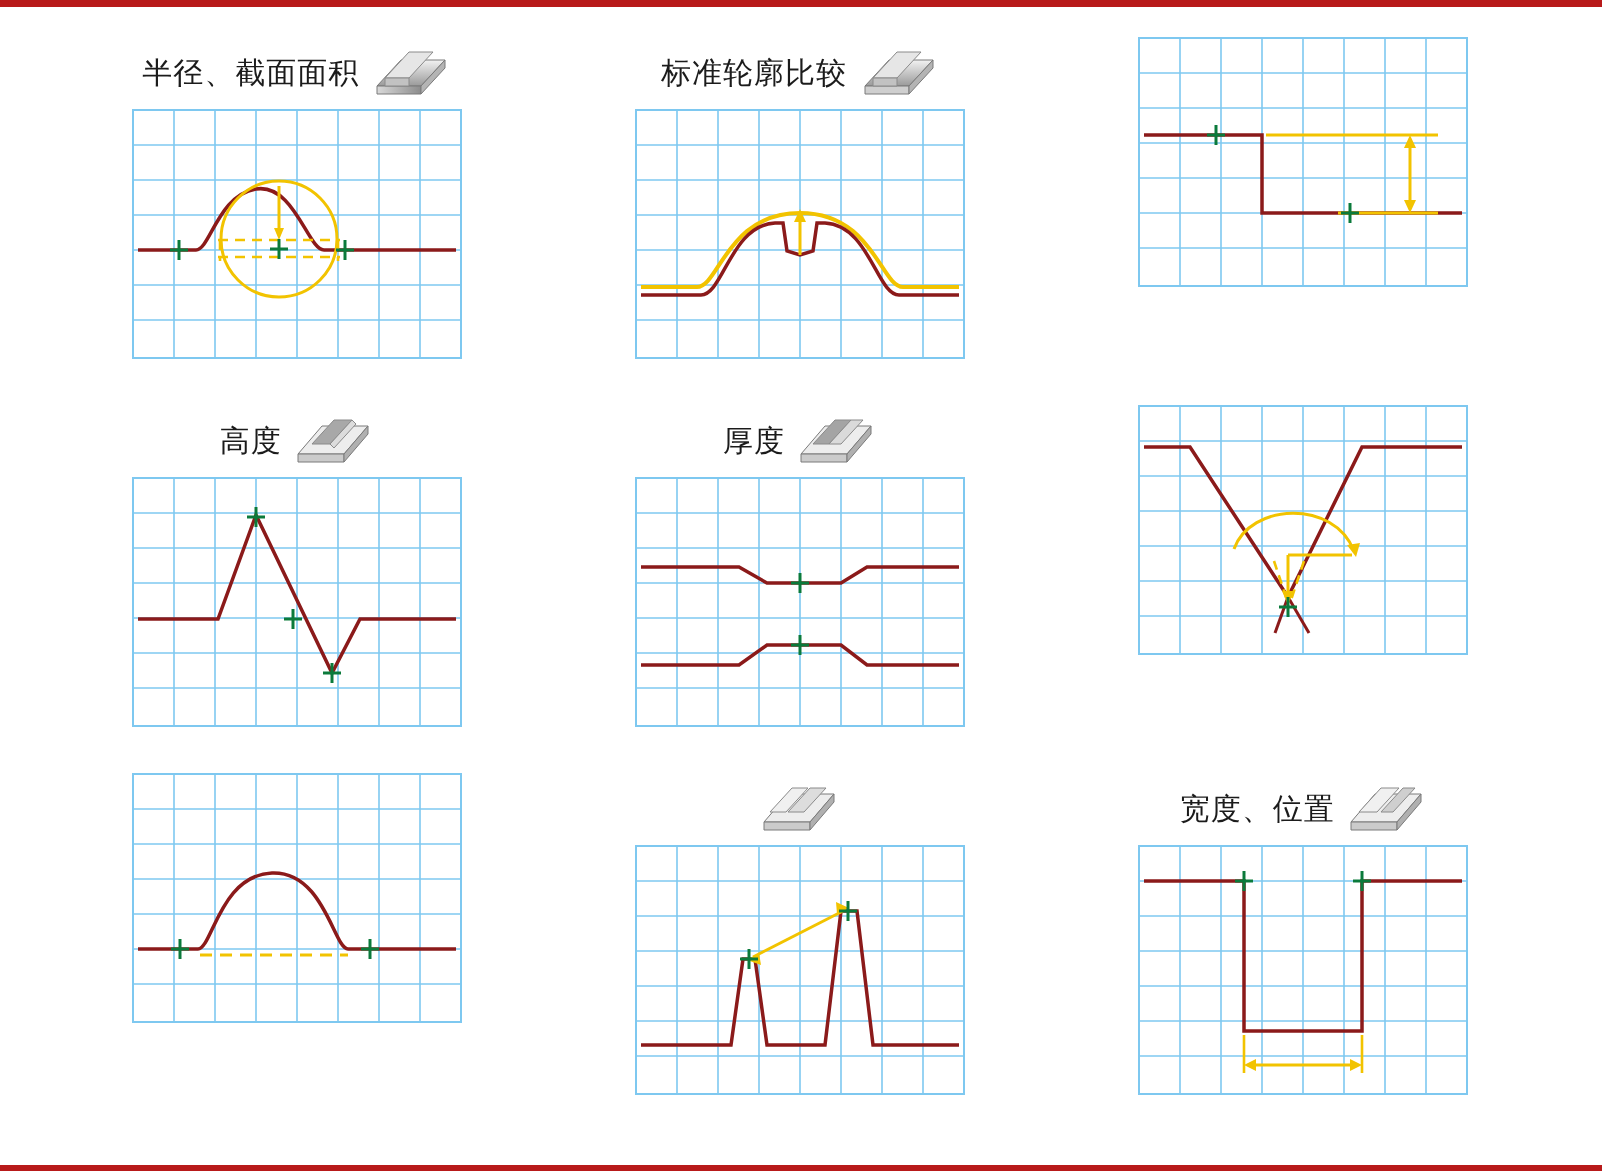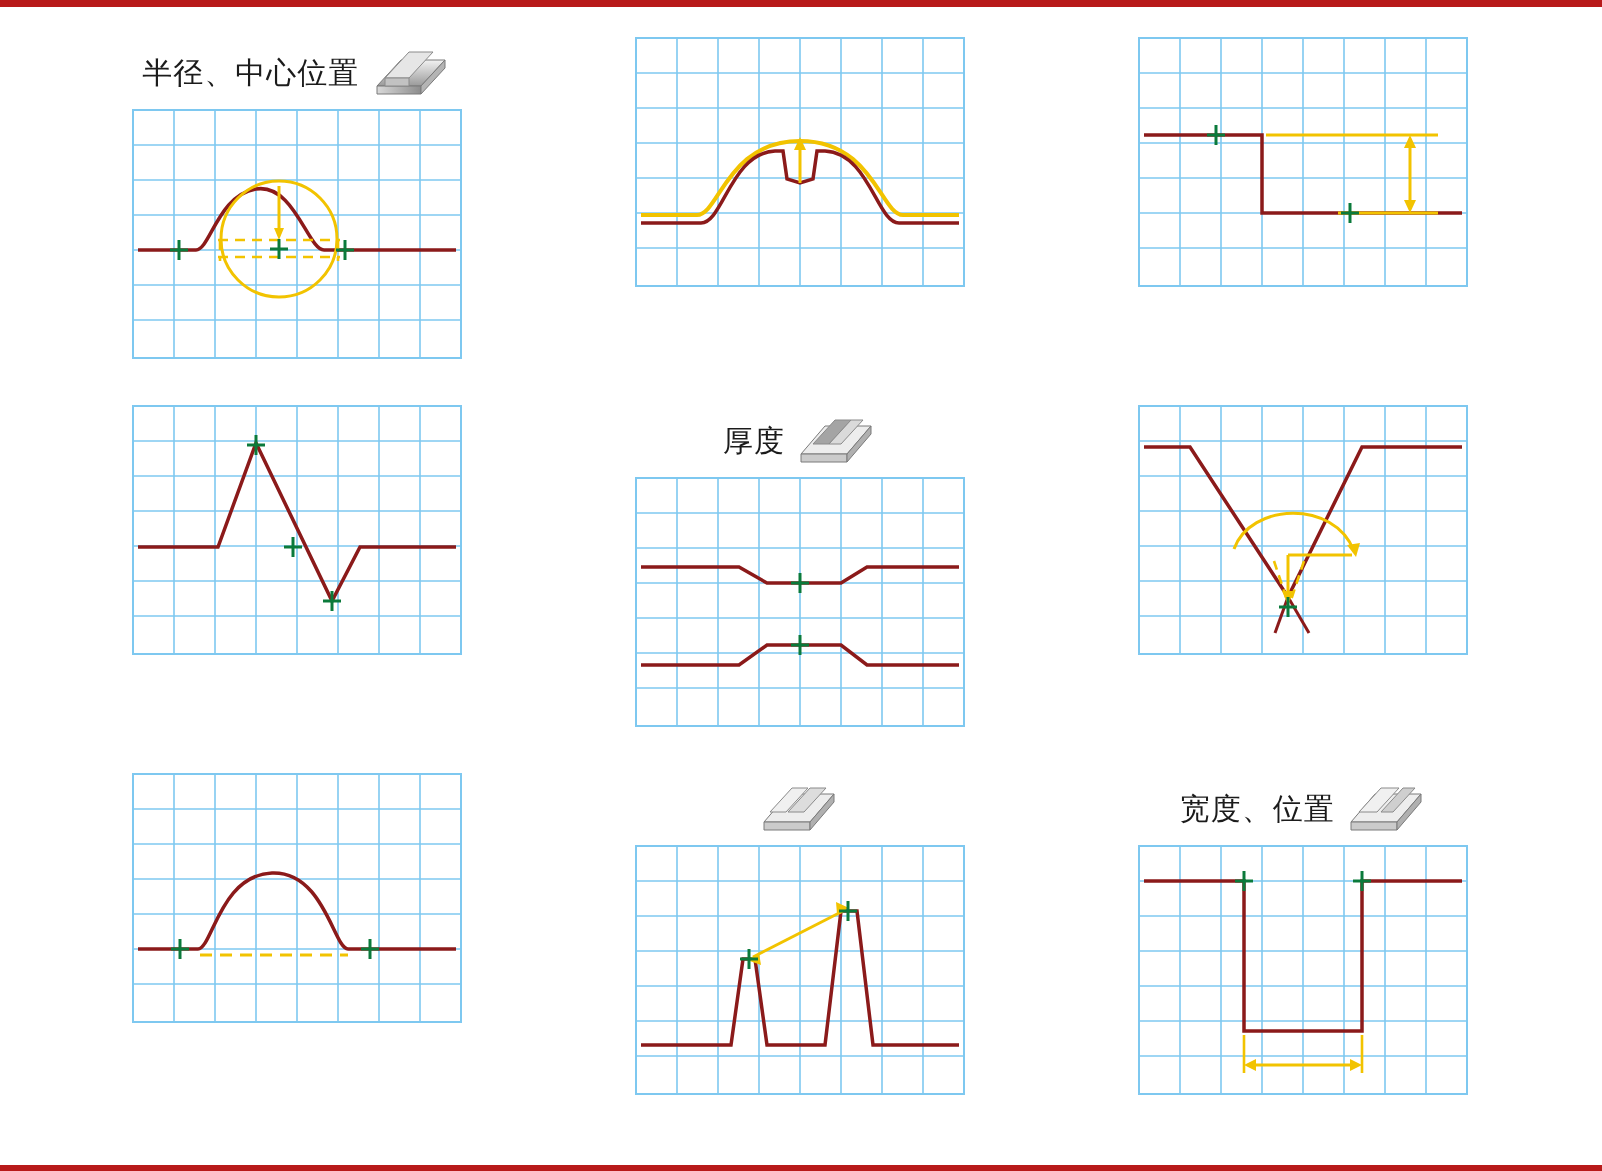--- a/index.html
+++ b/index.html
@@ -84,21 +84,21 @@
 <body>
 
 <div class="rule-top"></div>
 <div class="rule-bottom"></div>
 
 <div class="page">
   <div class="grid-wrap">
 
     <div class="cell">
       <div class="cell-head">
-        <div class="cell-title">半径、中心位置</div>
+        <div class="cell-title">半径、截面面积</div>
         <svg class="cell-icon" viewBox="0 0 80 54">
           <defs>
             <linearGradient id="g1a" x1="0" y1="0" x2="0" y2="1">
               <stop offset="0" stop-color="#f2f2f2"></stop>
                 <stop offset="1" stop-color="#9a9a9a"></stop>
             </linearGradient>
             <linearGradient id="g1b" x1="0" y1="0" x2="1" y2="0">
               <stop offset="0" stop-color="#d9d9d9"></stop>
                 <stop offset="1" stop-color="#8c8c8c"></stop>
             </linearGradient>
@@ -145,20 +145,36 @@
             <line x1="38" y1="141" x2="56" y2="141"></line>
           <line x1="213" y1="131" x2="213" y2="151"></line>
             <line x1="204" y1="141" x2="222" y2="141"></line>
           <line x1="147" y1="130" x2="147" y2="150"></line>
             <line x1="138" y1="140" x2="156" y2="140"></line>
         </g>
       </svg>
     </div>
 
     <div class="cell">
+      <div class="cell-head">
+        <div class="cell-title">标准轮廓比较</div>
+        <svg class="cell-icon" viewBox="0 0 80 54">
+          <defs>
+            <linearGradient id="g2a" x1="0" y1="0" x2="0" y2="1">
+              <stop offset="0" stop-color="#f2f2f2"></stop>
+                <stop offset="1" stop-color="#9a9a9a"></stop>
+            </linearGradient>
+          </defs>
+          <polygon points="6,40 30,14 74,14 50,40" fill="url(#g2a)" stroke="#7a7a7a" stroke-width="1"></polygon>
+          <polygon points="6,40 50,40 50,48 6,48" fill="#cfcfcf" stroke="#7a7a7a" stroke-width="1"></polygon>
+          <polygon points="50,40 74,14 74,22 50,48" fill="#b4b4b4" stroke="#7a7a7a" stroke-width="1"></polygon>
+          <polygon points="14,32 38,6 62,6 38,32" fill="#e6e6e6" stroke="#8a8a8a" stroke-width="1"></polygon>
+          <polygon points="14,32 38,32 38,40 14,40" fill="#c2c2c2" stroke="#8a8a8a" stroke-width="1"></polygon>
+        </svg>
+      </div>
       <svg class="chart" viewBox="0 0 330 250">
         <rect x="1" y="1" width="328" height="248" fill="#ffffff" stroke="#7ec8f0" stroke-width="2"></rect>
         <g stroke="#7ec8f0" stroke-width="1.6">
           <line x1="42" y1="1" x2="42" y2="249"></line>
             <line x1="83" y1="1" x2="83" y2="249"></line>
           <line x1="124" y1="1" x2="124" y2="249"></line>
             <line x1="165" y1="1" x2="165" y2="249"></line>
           <line x1="206" y1="1" x2="206" y2="249"></line>
             <line x1="247" y1="1" x2="247" y2="249"></line>
           <line x1="288" y1="1" x2="288" y2="249"></line>
@@ -209,20 +225,30 @@
         <g stroke="#0b7a3b" stroke-width="3">
           <line x1="78" y1="88" x2="78" y2="108"></line>
             <line x1="69" y1="98" x2="87" y2="98"></line>
           <line x1="212" y1="166" x2="212" y2="186"></line>
             <line x1="203" y1="176" x2="221" y2="176"></line>
         </g>
       </svg>
     </div>
 
     <div class="cell">
+      <div class="cell-head">
+        <div class="cell-title">高度</div>
+        <svg class="cell-icon" viewBox="0 0 80 54">
+          <polygon points="4,40 28,12 74,12 50,40" fill="#ededed" stroke="#7a7a7a" stroke-width="1"></polygon>
+          <polygon points="4,40 50,40 50,48 4,48" fill="#cbcbcb" stroke="#7a7a7a" stroke-width="1"></polygon>
+          <polygon points="50,40 74,12 74,20 50,48" fill="#b0b0b0" stroke="#7a7a7a" stroke-width="1"></polygon>
+          <polygon points="18,30 40,6 58,6 36,30" fill="#a8a8a8" stroke="#8a8a8a" stroke-width="1"></polygon>
+          <polygon points="36,30 58,6 62,10 40,34" fill="#dcdcdc" stroke="#8a8a8a" stroke-width="1"></polygon>
+        </svg>
+      </div>
       <svg class="chart" viewBox="0 0 330 250">
         <rect x="1" y="1" width="328" height="248" fill="#ffffff" stroke="#7ec8f0" stroke-width="2"></rect>
         <g stroke="#7ec8f0" stroke-width="1.6">
           <line x1="42" y1="1" x2="42" y2="249"></line>
             <line x1="83" y1="1" x2="83" y2="249"></line>
           <line x1="124" y1="1" x2="124" y2="249"></line>
             <line x1="165" y1="1" x2="165" y2="249"></line>
           <line x1="206" y1="1" x2="206" y2="249"></line>
             <line x1="247" y1="1" x2="247" y2="249"></line>
           <line x1="288" y1="1" x2="288" y2="249"></line>

